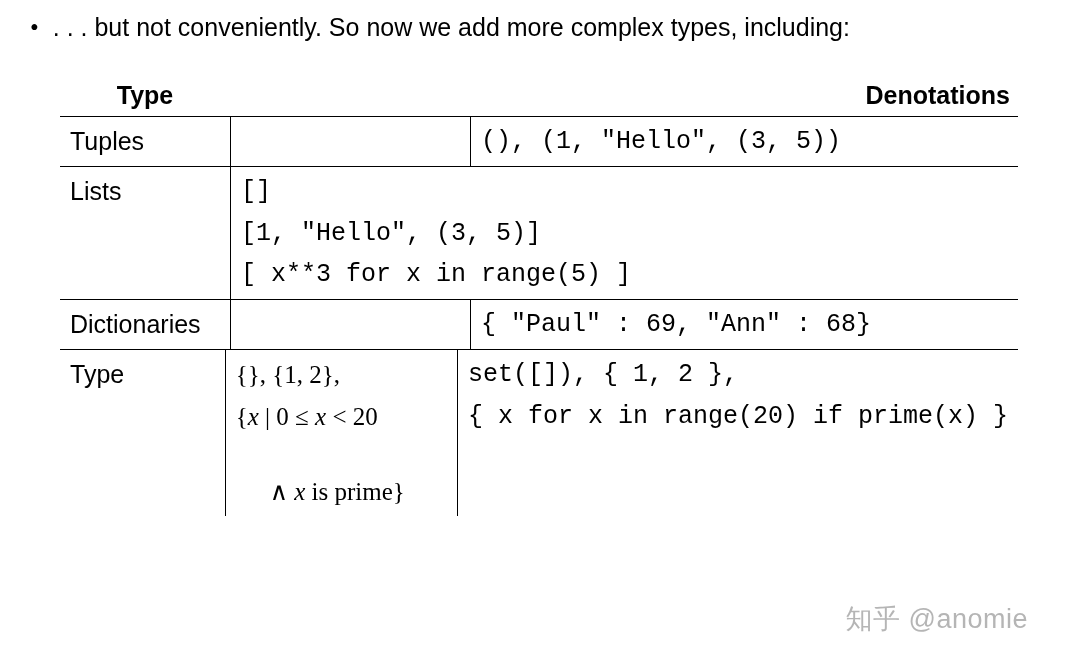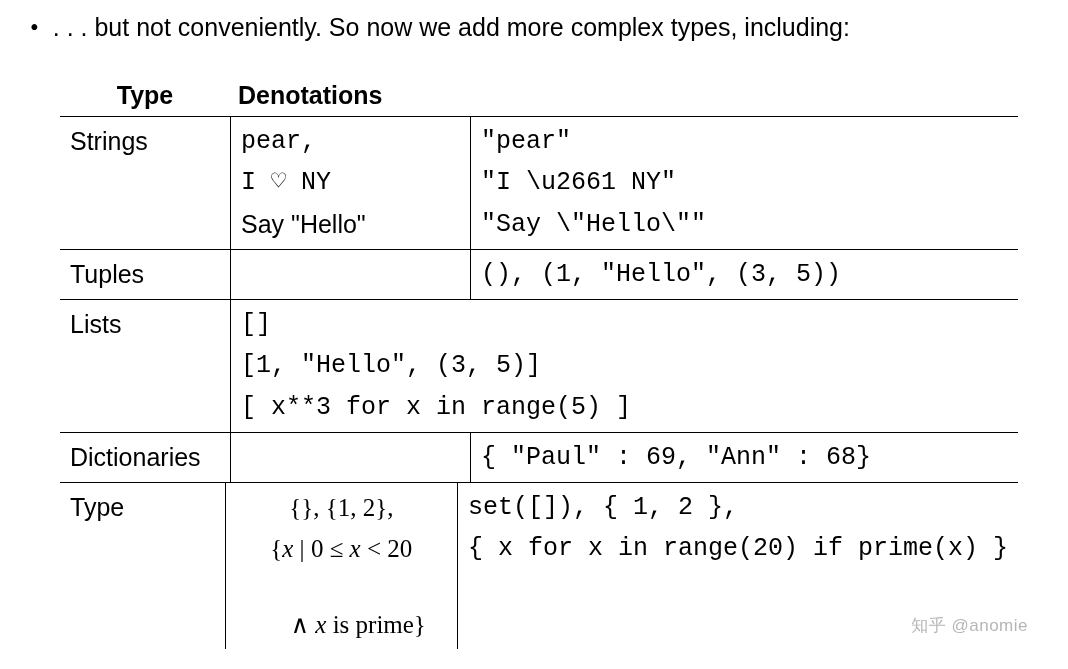--- a/index.html
+++ b/index.html
@@ -43,21 +43,21 @@
     .th {
       font-weight: bold;
       padding: 6px 8px;
       font-family: "Trebuchet MS", "Helvetica Neue", Arial, sans-serif;
     }
     .col1 { width: 170px; }
     .col2 { width: 240px; }
     .col3 { flex: 1; }
     .th.col1 { text-align: center; }
     .th.col2 { text-align: center; }
-    .th.col3 { text-align: left; }
+    .th.col3 { text-align: right; }
     .row {
       display: flex;
       border-bottom: 1px solid #000;
     }
     .row:last-child { border-bottom: none; }
     .cell {
       padding: 4px 10px 4px 10px;
       font-family: "Trebuchet MS", "Helvetica Neue", Arial, sans-serif;
       line-height: 1.65;
     }
@@ -70,65 +70,51 @@
     .tt {
       font-family: "Courier New", Courier, monospace;
       white-space: pre;
     }
     .mathi {
       font-family: Georgia, 'Times New Roman', serif;
       font-style: italic;
     }
     .math {
       font-family: Georgia, 'Times New Roman', serif;
-      text-align: center;
     }
     .indent {
       padding-left: 34px;
       display: block;
       margin-top: 34px;
     }
     .watermark {
       position: absolute;
       right: 40px;
       bottom: 32px;
-      font-size: 17px;
+      font-size: 27px;
       color: rgba(120,120,120,0.55);
       font-family: "PingFang SC","Microsoft YaHei",sans-serif;
       letter-spacing: 0.5px;
       pointer-events: none;
     }
   </style>
 </head>
 <body>
 
 <div class="intro">
   <span class="bullet">•</span>
   <span class="intro-text">. . . but not conveniently. So now we add more complex types, including:</span>
 </div>
 
 <div class="table">
   <div class="thead">
     <div class="th col1">Type</div>
     <div class="th col3">Denotations</div>
   </div>
 
-  <div class="row">
-    <div class="cell col1">Strings</div>
-    <div class="cell col2">
-      <div class="tt">pear,</div>
-      <div class="tt">I ♡ NY</div>
-      <div>Say "Hello"</div>
-    </div>
-    <div class="cell col3">
-      <div class="tt">"pear"</div>
-      <div class="tt">"I \u2661 NY"</div>
-      <div class="tt">"Say \"Hello\""</div>
-    </div>
-  </div>
 
   <div class="row">
     <div class="cell col1">Tuples</div>
     <div class="cell col2"></div>
     <div class="cell col3 tt">(), (1, "Hello", (3, 5))</div>
   </div>
 
 
   <div class="row">
     <div class="cell col1">Lists</div>

